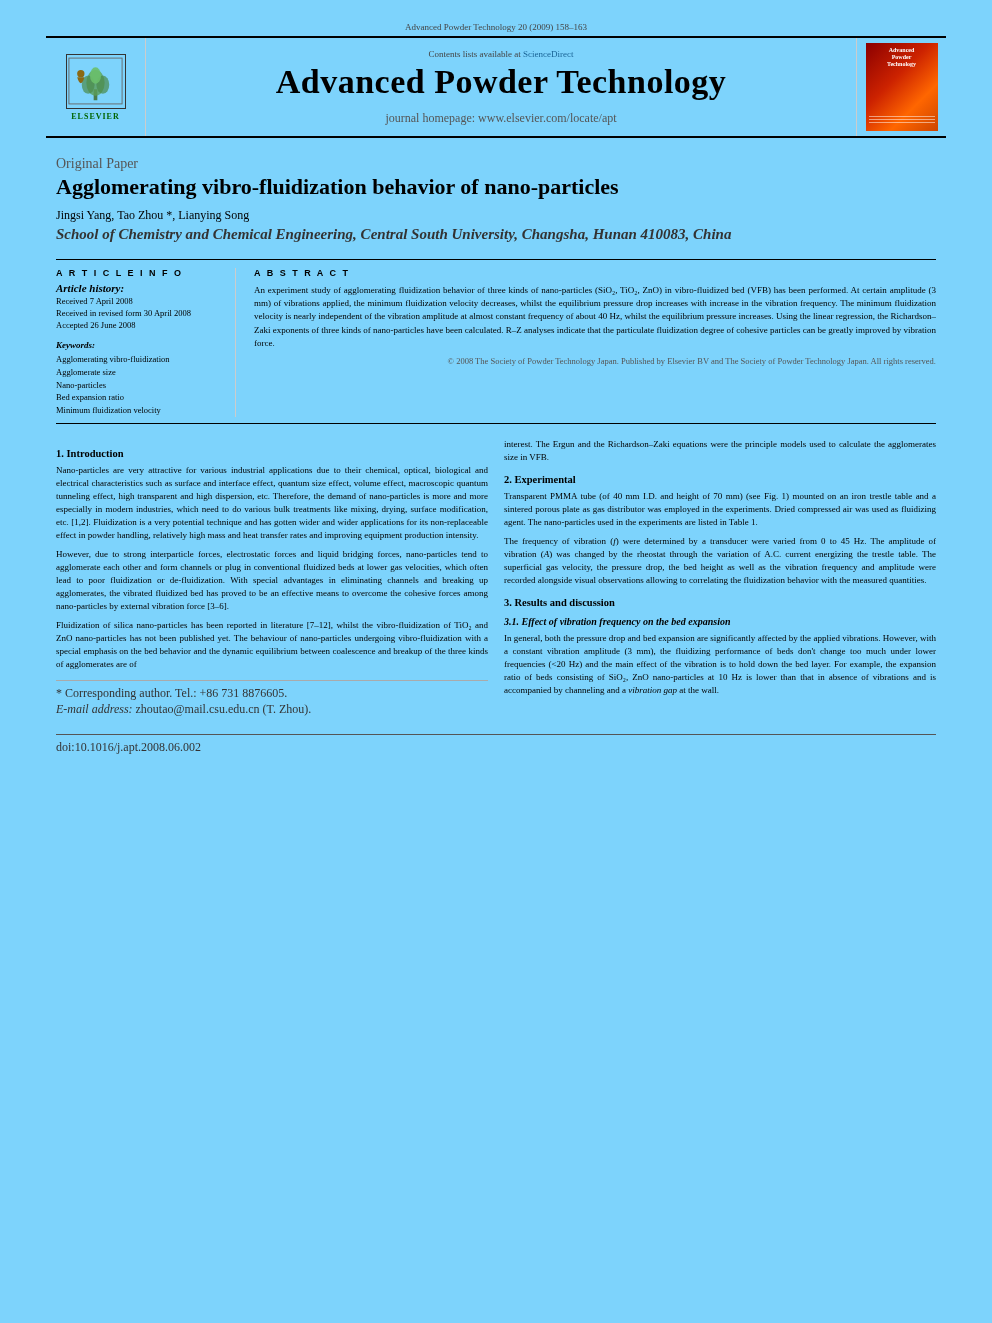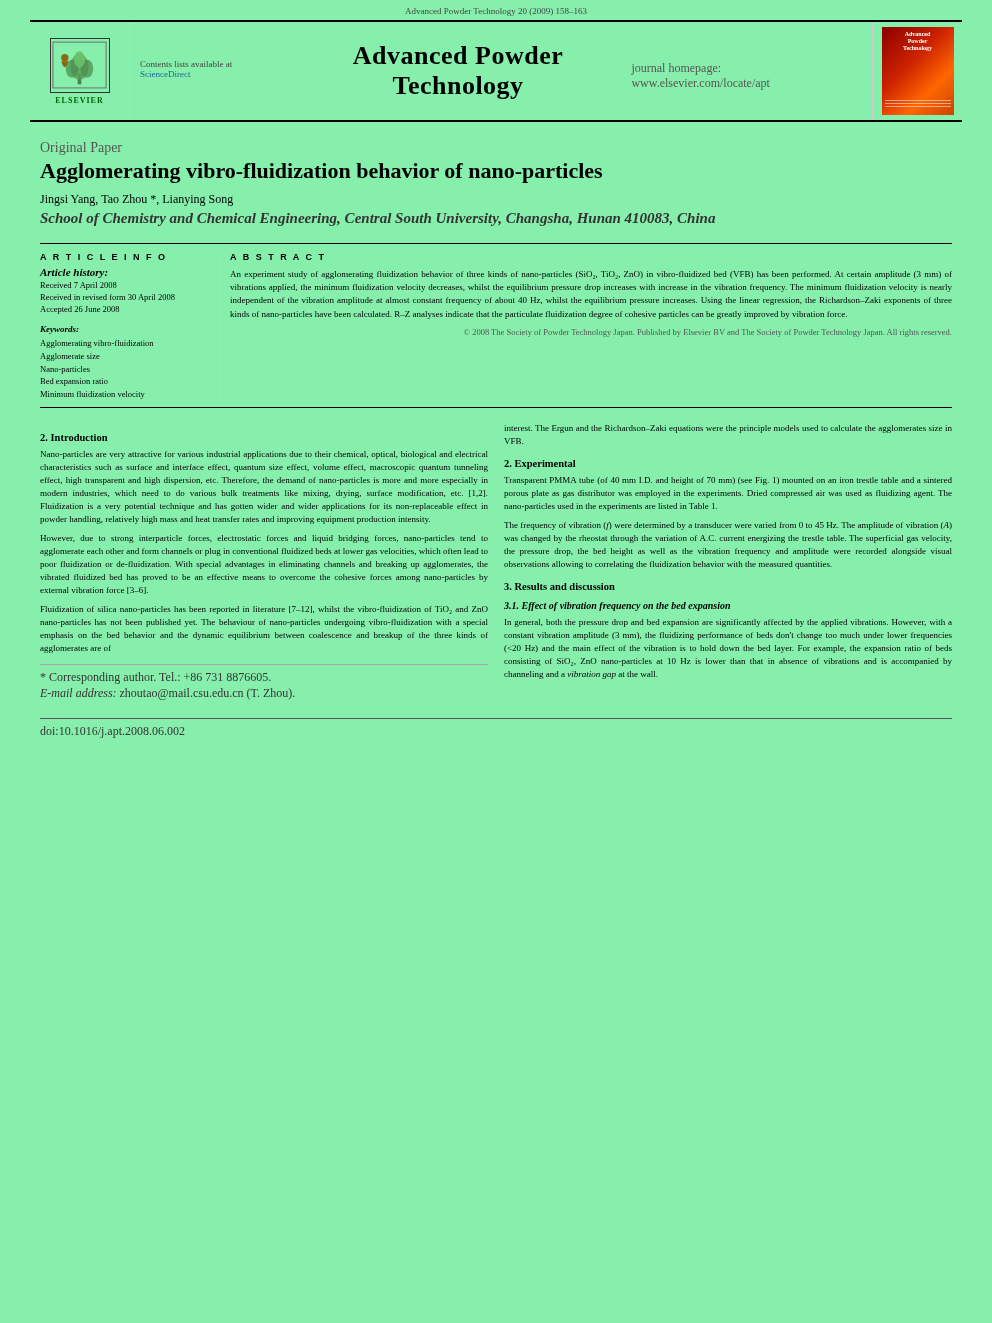--- a/index.html
+++ b/index.html
@@ -7,22 +7,22 @@
       background: #fff;
       font-family: 'Times New Roman', Times, serif;
       font-size: 10px;
       color: #000;
       width: 992px;
       min-height: 1323px;
     }
     .page {
       width: 992px;
       min-height: 1323px;
-      background: #86efac;
-      padding: 0;
+      background: #7dd3fc;
+      padding: 16px;
     }
 
     
     .top-bar {
       text-align: center;
       font-size: 9px;
       color: #444;
       padding: 6px 0 4px 0;
       border-bottom: none;
     }
@@ -68,39 +68,39 @@
       font-size: 8px;
       color: #006400;
       font-weight: bold;
       margin-top: 3px;
       letter-spacing: 1px;
     }
 
     .journal-title-center {
       flex: 1;
       display: flex;
-      flex-direction: row;
+      flex-direction: column;
       align-items: center;
       justify-content: center;
       padding: 8px 10px;
     }
 
     .sciencedirect-link {
       font-size: 9px;
       color: #444;
       margin-bottom: 4px;
     }
 
     .sciencedirect-link a {
       color: #1a6496;
       text-decoration: none;
     }
 
     .journal-name {
-      font-size: 26px;
+      font-size: 34px;
       font-weight: bold;
       color: #000;
       letter-spacing: 0.5px;
       text-align: center;
     }
 
     .journal-homepage {
       font-size: 12px;
       color: #555;
       margin-top: 10px;
@@ -190,21 +190,21 @@
 
     .divider {
       border: none;
       border-top: 1px solid #000;
       margin: 6px 0;
     }
 
     
     .info-abstract {
       display: flex;
-      gap: 10px;
+      gap: 18px;
       margin-top: 8px;
     }
 
     .article-info {
       width: 180px;
       flex-shrink: 0;
       border-right: 1px solid #ccc;
       padding-right: 12px;
     }
 
@@ -429,21 +429,21 @@
       </div>
 
     </div>
 
     <hr class="divider">
 
     <div class="body-columns">
 
       <div class="body-col">
 
-        <div class="section-heading">2. Introduction</div>
+        <div class="section-heading">1. Introduction</div>
 
         <div class="body-text">
           Nano-particles are very attractive for various industrial applications due to their chemical, optical, biological and electrical characteristics such as surface and interface effect, quantum size effect, volume effect, macroscopic quantum tunneling effect, high transparent and high dispersion, etc. Therefore, the demand of nano-particles is more and more especially in modern industries, which need to do various bulk treatments like mixing, drying, surface modification, etc. [1,2]. Fluidization is a very potential technique and has gotten wider and wider applications for its non-replaceable effect in powder handling, relatively high mass and heat transfer rates and improving equipment production intensity.
         </div>
 
         <div class="body-text">
           However, due to strong interparticle forces, electrostatic forces and liquid bridging forces, nano-particles tend to agglomerate each other and form channels or plug in conventional fluidized beds at lower gas velocities, which often lead to poor fluidization or de-fluidization. With special advantages in eliminating channels and breaking up agglomerates, the vibrated fluidized bed has proved to be an effective means to overcome the cohesive forces among nano-particles by external vibration force [3–6].
         </div>
 
         <div class="body-text">

